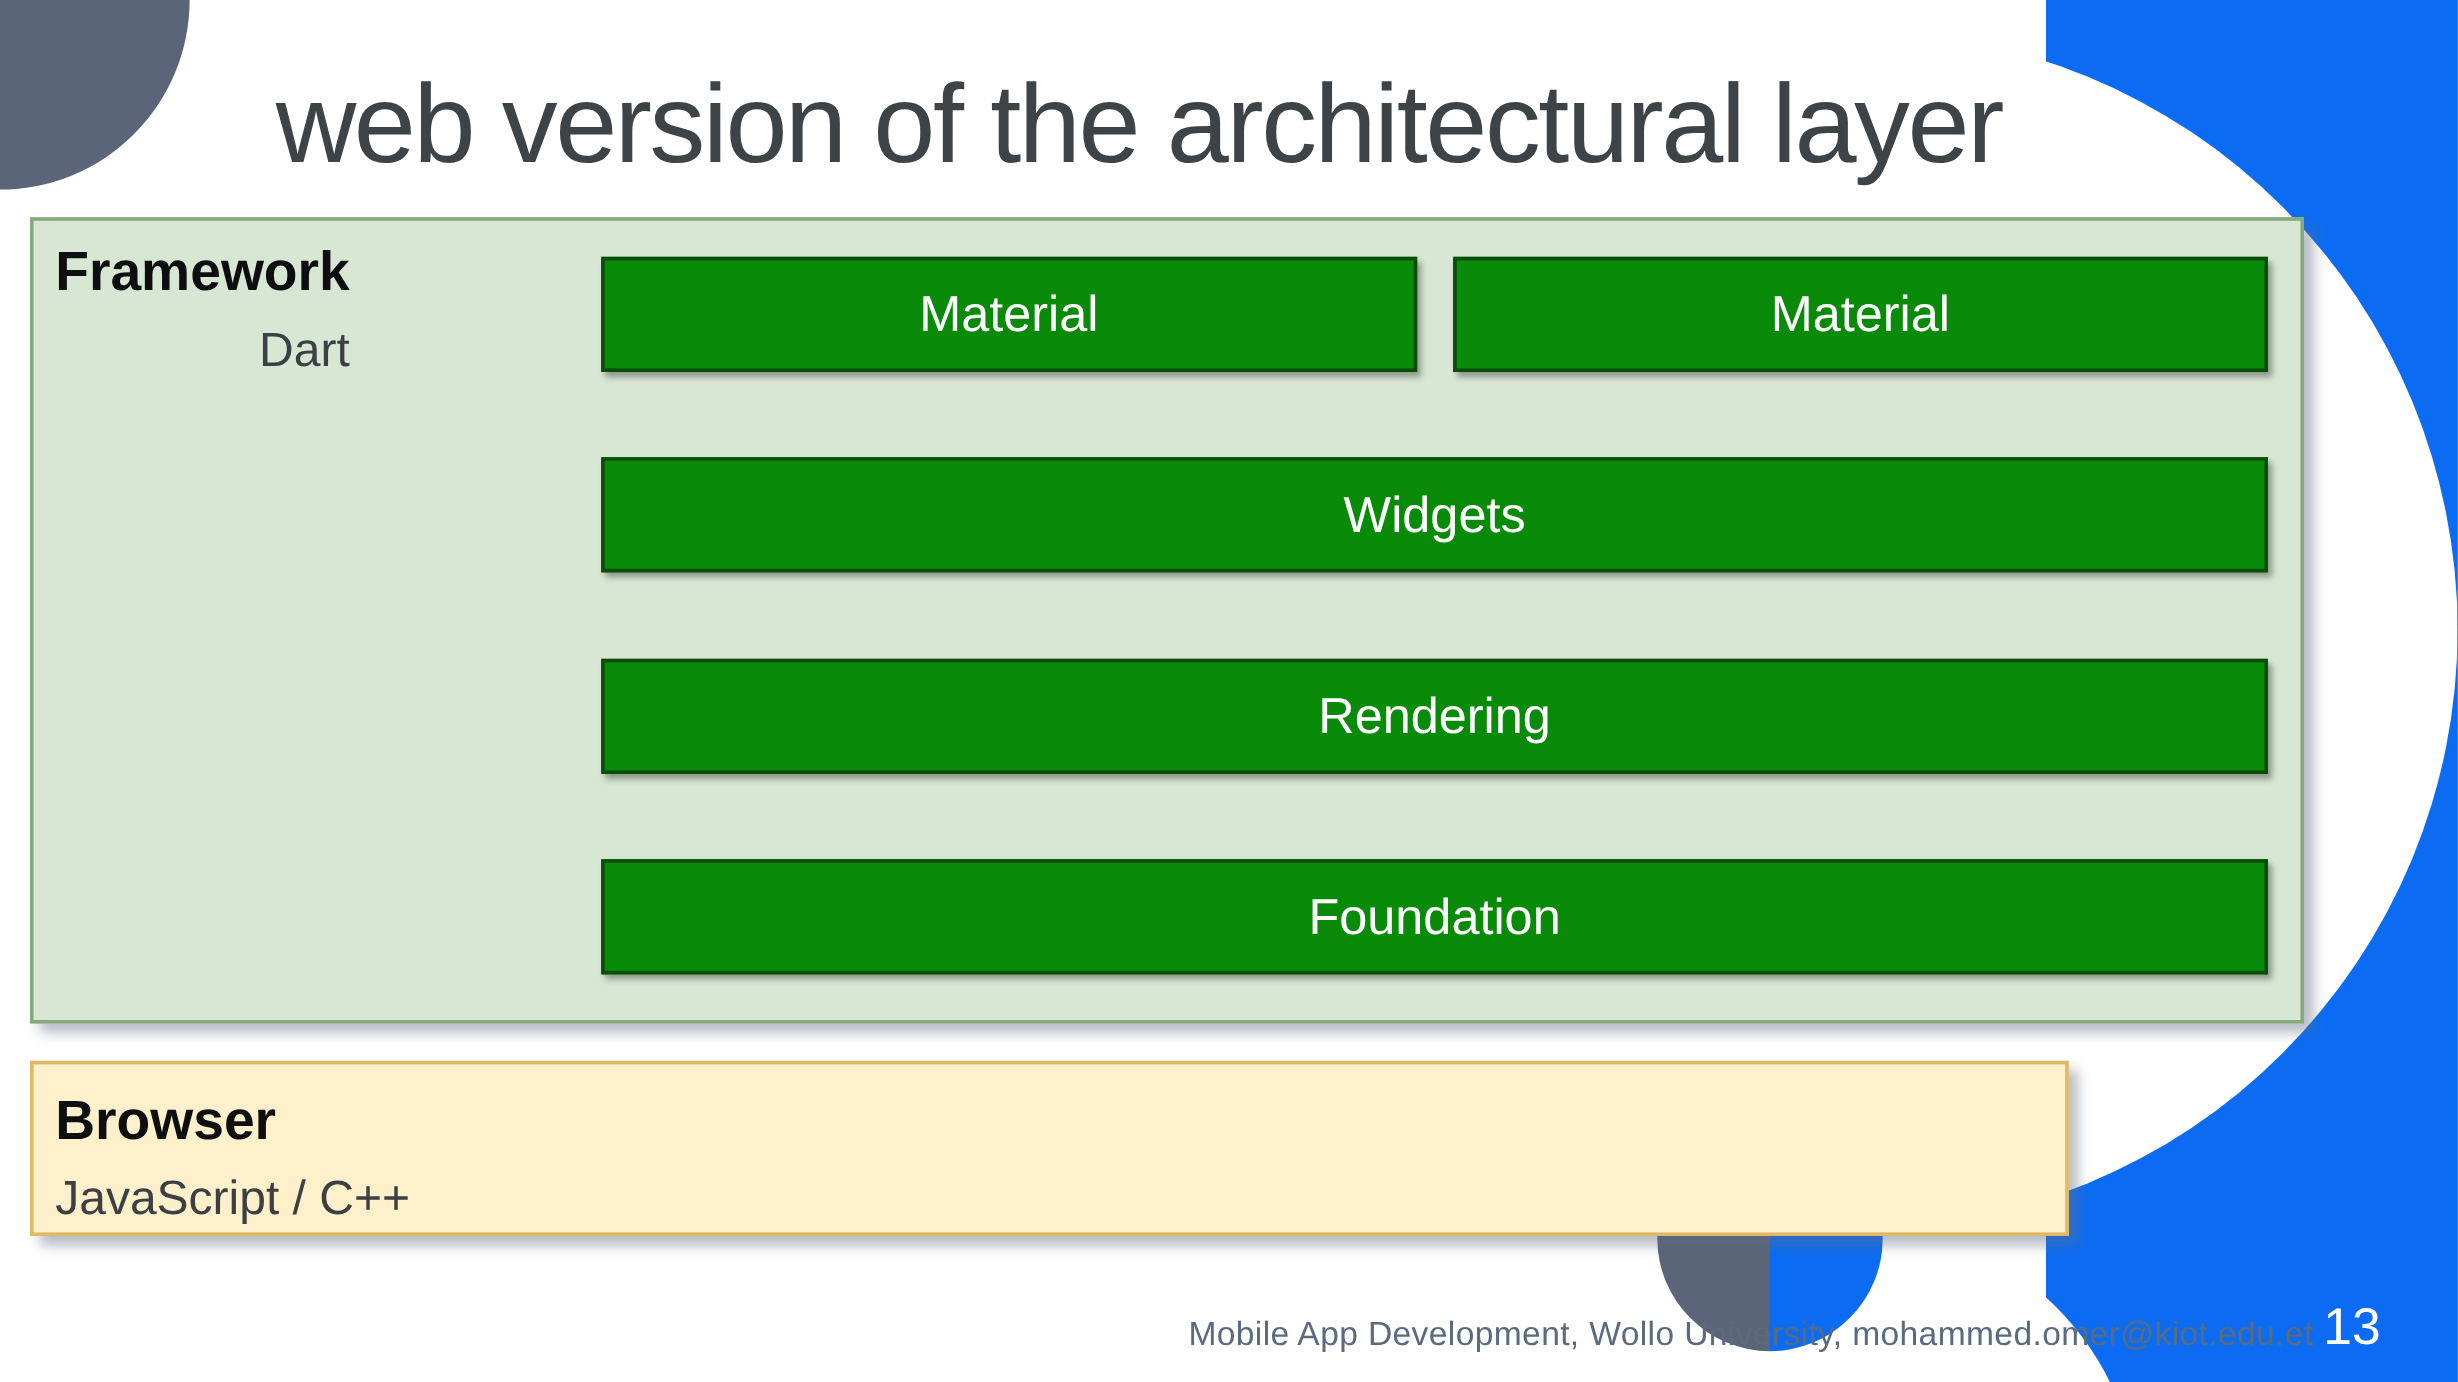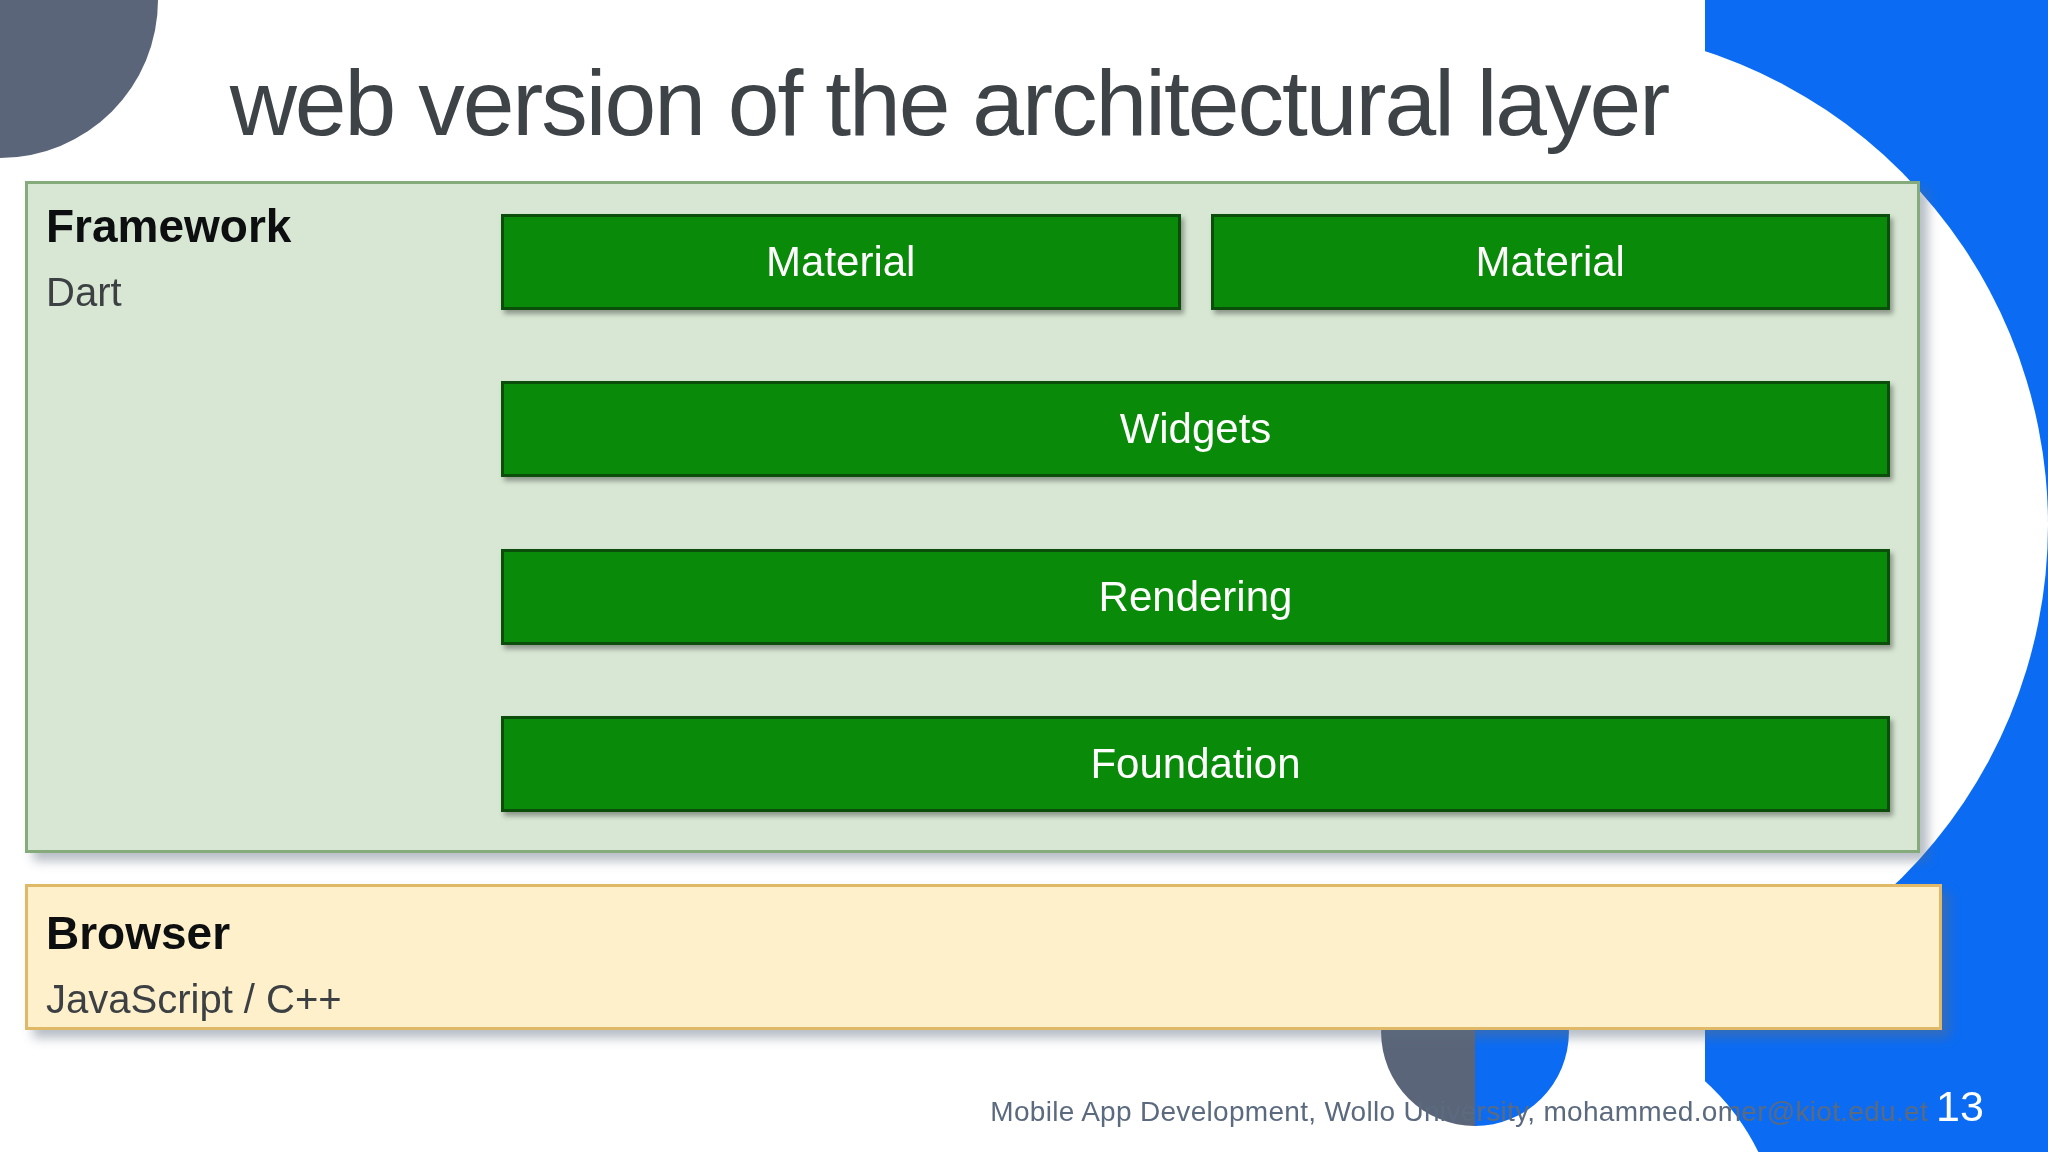--- a/index.html
+++ b/index.html
@@ -11,23 +11,24 @@
   .title{
     position:absolute;top:50px;left:60px;right:210px;text-align:center;
     font-size:93px;line-height:1.15;font-weight:400;color:#3e4347;letter-spacing:-2px;
   }
   
   .panel{position:absolute;box-sizing:border-box;}
   .panel-green{
     left:25px;top:181px;width:1895px;height:672px;
     background:#d8e7d4;border:3px solid #85ab7c;
     box-shadow:8px 8px 10px rgba(96,108,128,0.45);
+    text-align:right;
   }
   .panel-yellow{
-    left:25px;top:884px;width:1917px;height:146px;
+    left:25px;top:884px;width:1699px;height:146px;
     background:#fdf0cb;border:3px solid #dfb968;
     box-shadow:8px 8px 10px rgba(96,108,128,0.45);
   }
   .panel-label{position:absolute;left:18px;top:14px;}
   .panel-label .main{font-size:46px;font-weight:700;color:#0d0e10;line-height:1.25;}
   .panel-label .sub{font-size:40px;font-weight:400;color:#3c4043;line-height:1.3;margin-top:10px;}
   .blocks-area{
     position:absolute;left:473px;top:30px;right:27px;bottom:38px;
     display:flex;flex-direction:column;justify-content:space-between;
   }

